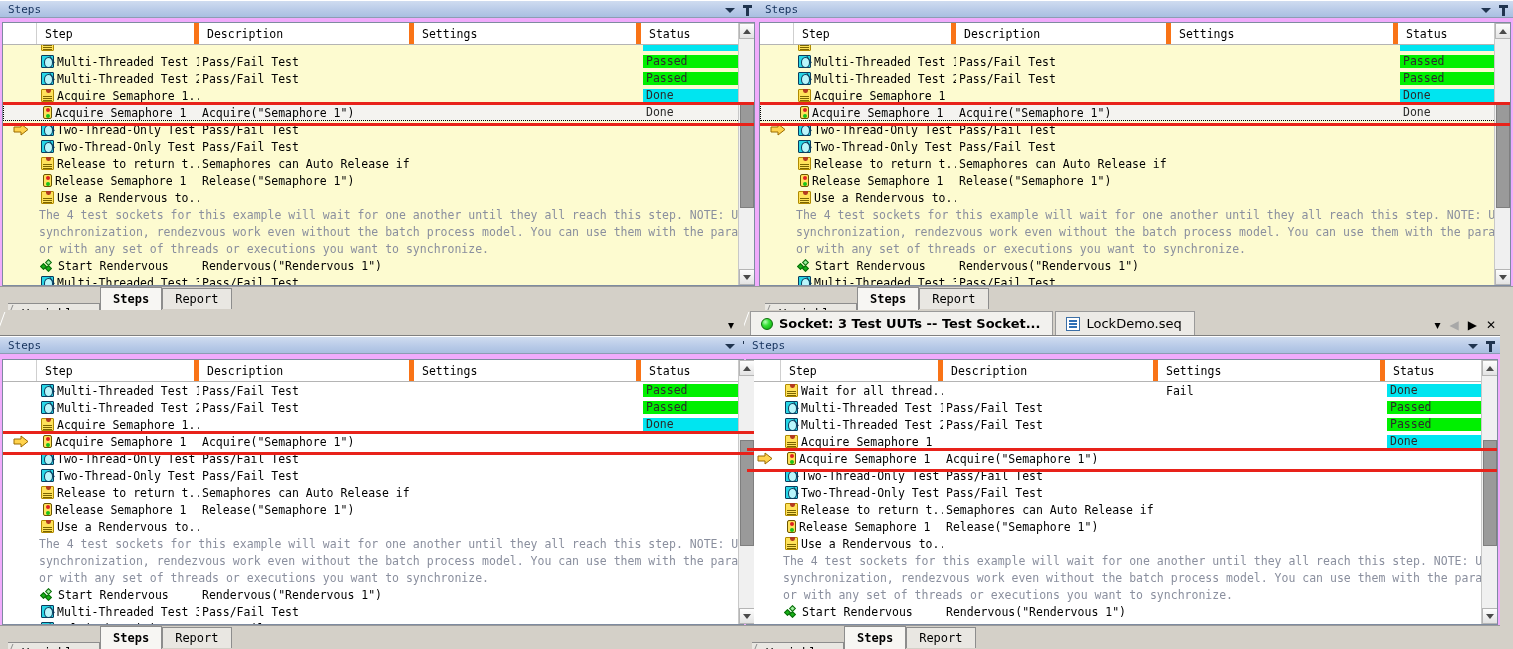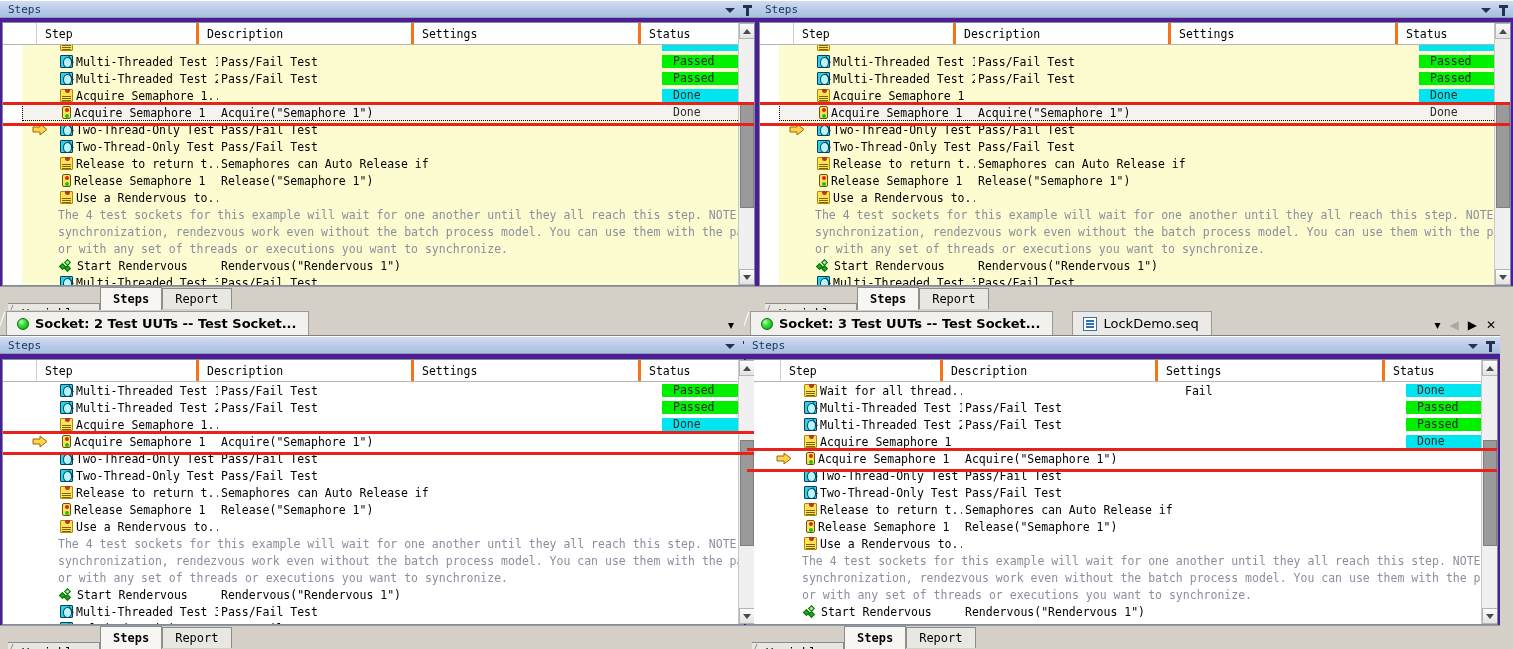--- a/index.html
+++ b/index.html
@@ -6,21 +6,21 @@
   html, body {
     margin: 0; padding: 0;
     width: 1513px; height: 649px;
     overflow: hidden;
     background: #d4d0c8;
     font-family: "DejaVu Sans Mono", monospace;
   }
   .root { position: relative; width: 1513px; height: 649px; }
 
   
-  .quad { position: absolute; background: #4c1d95; }
+  .quad { position: absolute; background: #f0abfc; }
   .q-tl { left: 0;   top: 0;   width: 757px; height: 310px; }
   .q-tr { left: 757px; top: 0; width: 756px; height: 310px; }
   .q-bl { left: 0;   top: 310px; width: 757px; height: 339px; }
   .q-br { left: 744px; top: 310px; width: 756px; height: 339px; }
 
   
   .doctabs {
     position: relative;
     height: 26px;
     background: #d4d0c8;
@@ -41,21 +41,21 @@
     height: 24px;
     padding: 0 12px 0 10px;
     background: #f2f1ee;
     border: 1px solid #9a9a9a;
     border-bottom: none;
     font-family: "DejaVu Sans", sans-serif;
     font-size: 13px; font-weight: bold; color: #000;
     white-space: nowrap;
     margin-right: 2px;
   }
-  .doctab.inactive { background: #eceae6; font-weight: normal; margin-left: 17px; }
+  .doctab.inactive { background: #eceae6; font-weight: normal; }
   .socket-led {
     width: 12px; height: 12px; border-radius: 50%;
     background: radial-gradient(circle at 33% 30%, #b6ffb6 0%, #35e035 40%, #0c9c0c 100%);
     border: 1px solid #0a6e0a;
     flex: none;
   }
   .seq-icon {
     width: 14px; height: 14px; flex: none;
     background: #ffffff;
     border: 1px solid #3b6ea5;
@@ -108,27 +108,27 @@
   }
   .grid-head {
     display: flex;
     height: 22px;
     background: #ffffff;
     border-bottom: 1px solid #b4b4b4;
     font-size: 11.5px; color: #000;
     align-items: center;
   }
   .gutter { width: 34px; flex: none; border-right: 1px solid #cfcfcf; height: 100%; }
-  .col { flex: none; border-right: 3px solid #f97316; height: 100%; display: flex; align-items: center; padding-left: 8px; overflow: hidden; white-space: nowrap; }
+  .col { flex: none; border-right: 5px solid #f97316; height: 100%; display: flex; align-items: center; padding-left: 8px; overflow: hidden; white-space: nowrap; }
   .col.c-step { width: 162px; }
   .col.c-desc { width: 215px; }
   .col.c-set  { width: 227px; }
   .col.c-stat { width: 105px; border-right: none; }
 
-  .rows-area { position: relative; overflow: hidden; margin-left: 19px; }
+  .rows-area { position: relative; overflow: hidden; }
 
   .row {
     display: flex; height: 17px; align-items: center;
     font-size: 11.5px; color: #000; white-space: nowrap;
   }
   .row .g { width: 34px; flex: none; position: relative; height: 17px; }
   .row .cstep { width: 162px; flex: none; display: flex; align-items: center; gap: 3px; padding-left: 4px; overflow: hidden; }
   .row .cdesc { width: 215px; flex: none; padding-left: 3px; overflow: hidden; }
   .row .cset  { width: 227px; flex: none; padding-left: 8px; overflow: hidden; }
   .row .cstat { width: 105px; flex: none; padding-left: 2px; display: flex; align-items: center; }
@@ -185,21 +185,21 @@
   }
   .ico-rdv i:nth-child(1) { left: 0; top: 4px; }
   .ico-rdv i:nth-child(2) { left: 5px; top: 0px; background: #9ef09e; }
   .ico-rdv i:nth-child(3) { left: 5px; top: 6px; }
 
   
   .badge {
     display: inline-block;
     height: 13px; line-height: 13px;
     width: 98px;
-    padding-left: 11px;
+    padding-left: 3px;
     font-size: 11.5px;
     color: #2b2b2b;
   }
   .badge.passed { background: #00f000; }
   .badge.done   { background: #00e5f0; }
   .badge.plain  { background: transparent; }
 
   
   .exec-arrow {
     position: absolute; left: 10px; top: 2px;
@@ -682,24 +682,20 @@
         </div>
       </div>
       <div class="viewtabs">
         <div class="vtab first"><span class="vtab-skew"></span><span>Variables</span></div>
         <div class="vtab active"><span>Steps</span></div>
         <div class="vtab"><span>Report</span></div>
       </div>
     </div>
   <div class="quad q-bl" id="q2">
       <div class="doctabs">
-        <div class="doctab">
-          <span class="socket-led"></span>
-          <span>Socket: 2  Test UUTs -- Test Socket...</span>
-        </div>
         <div class="doctab-btns">
           <span class="dt-btn">▾</span>
           <span class="dt-btn">✕</span>
         </div>
       </div>
       <div class="pane-caption">
         <span>Steps</span>
         <div class="pane-caption-btns">
           <span class="caret-down"></span>
           <span class="pin"></span>

